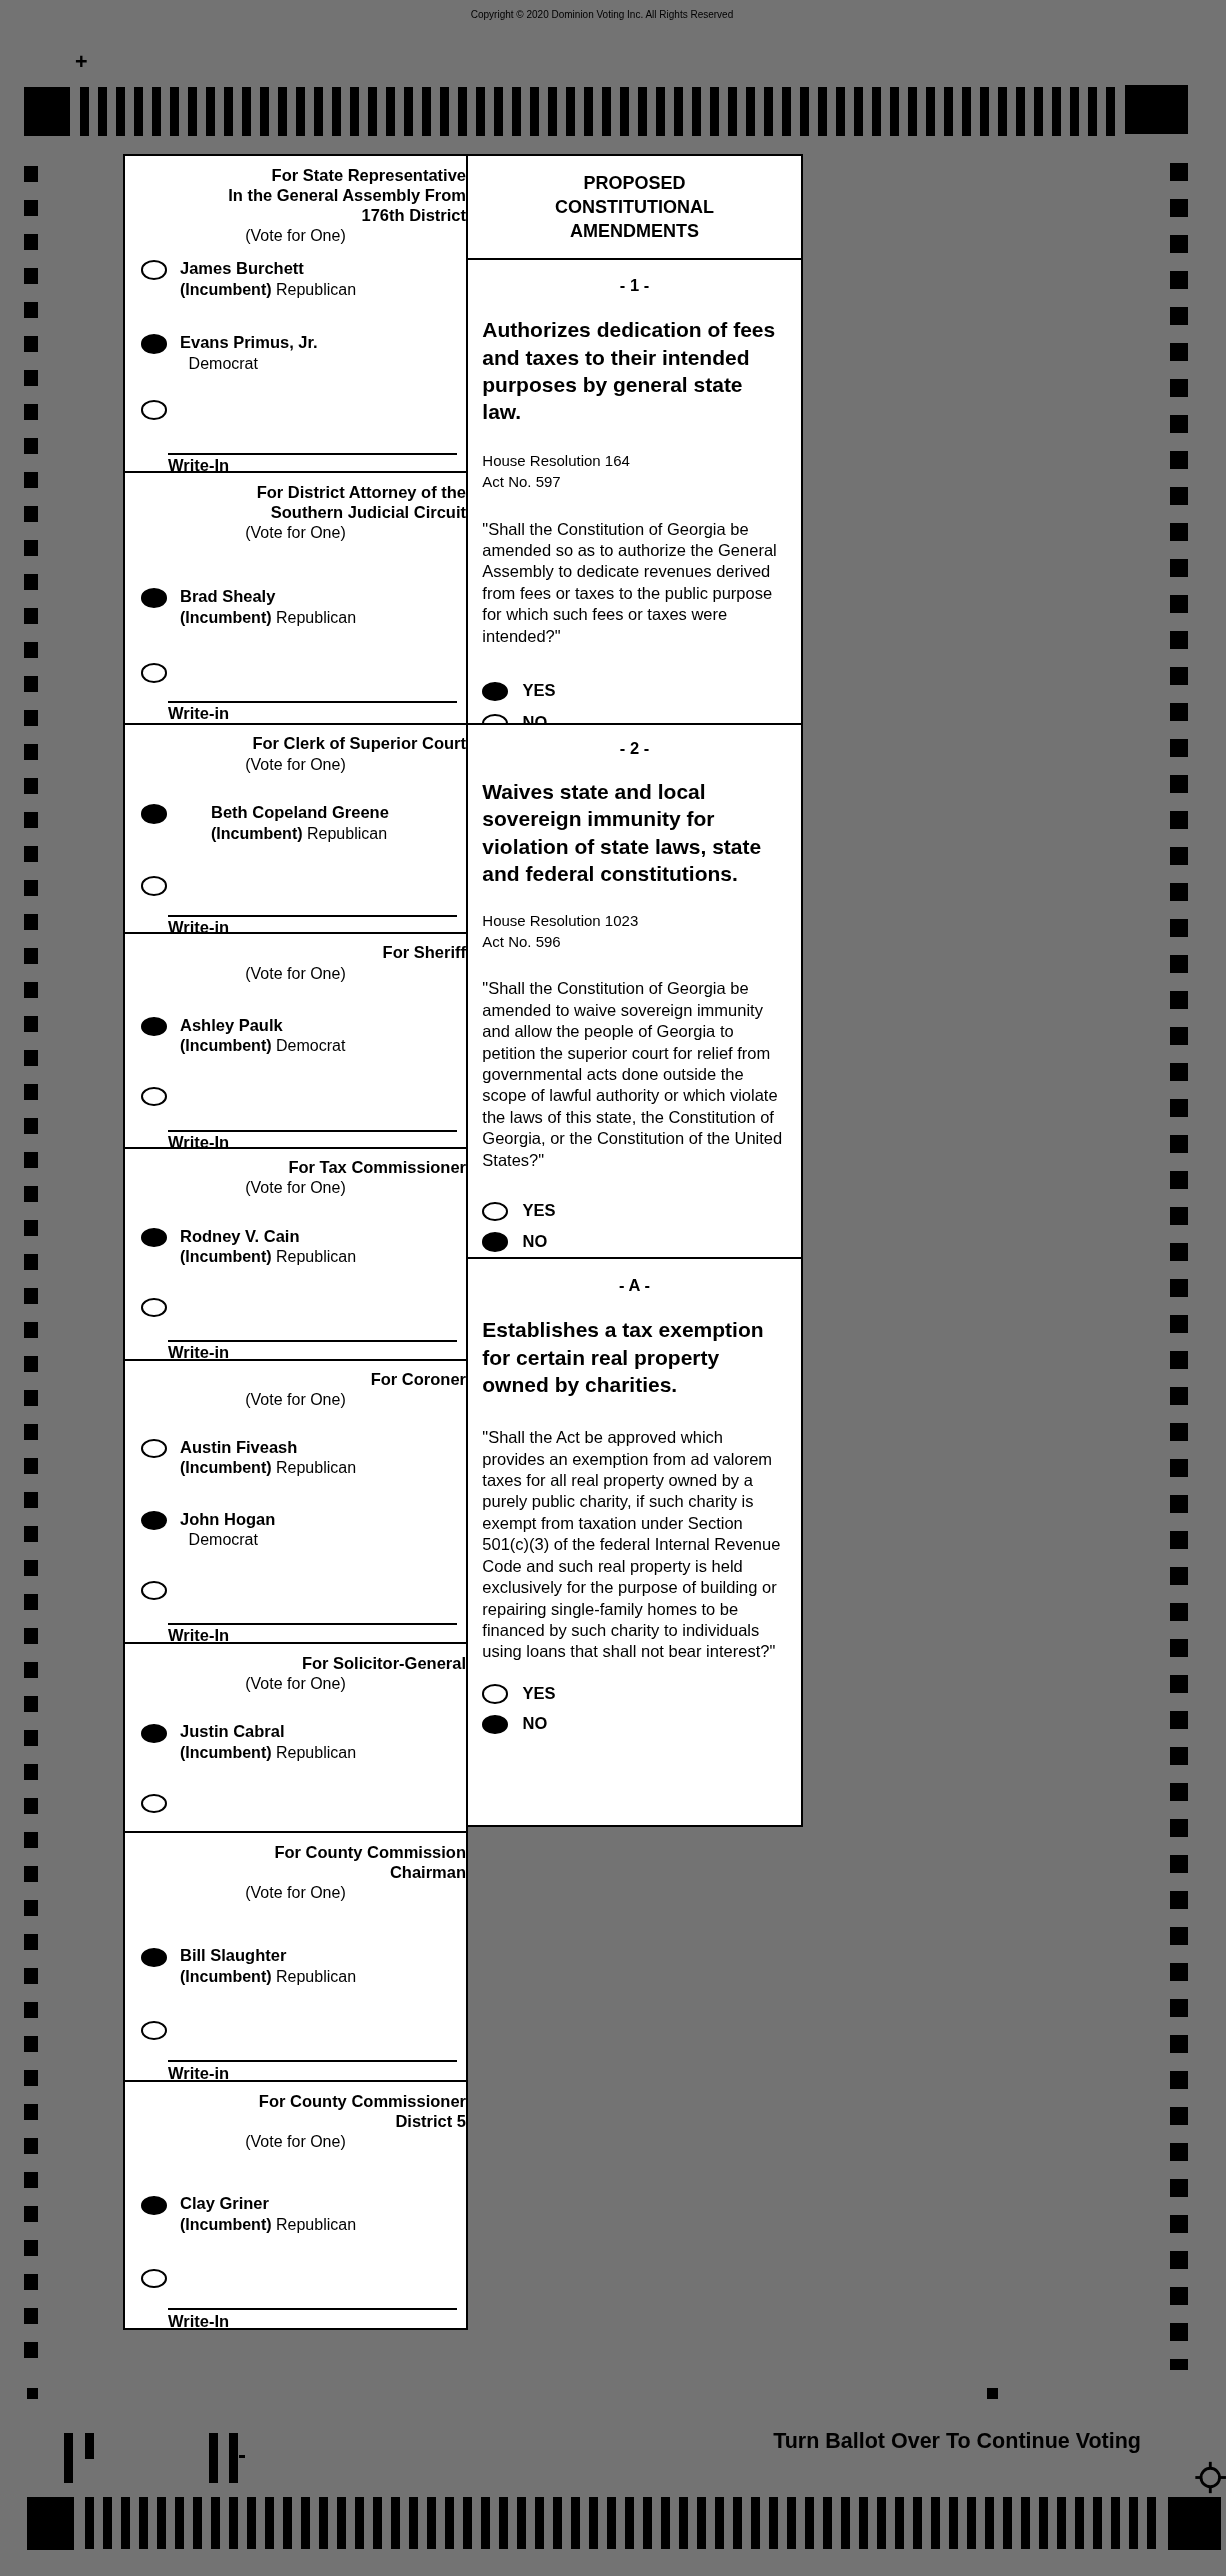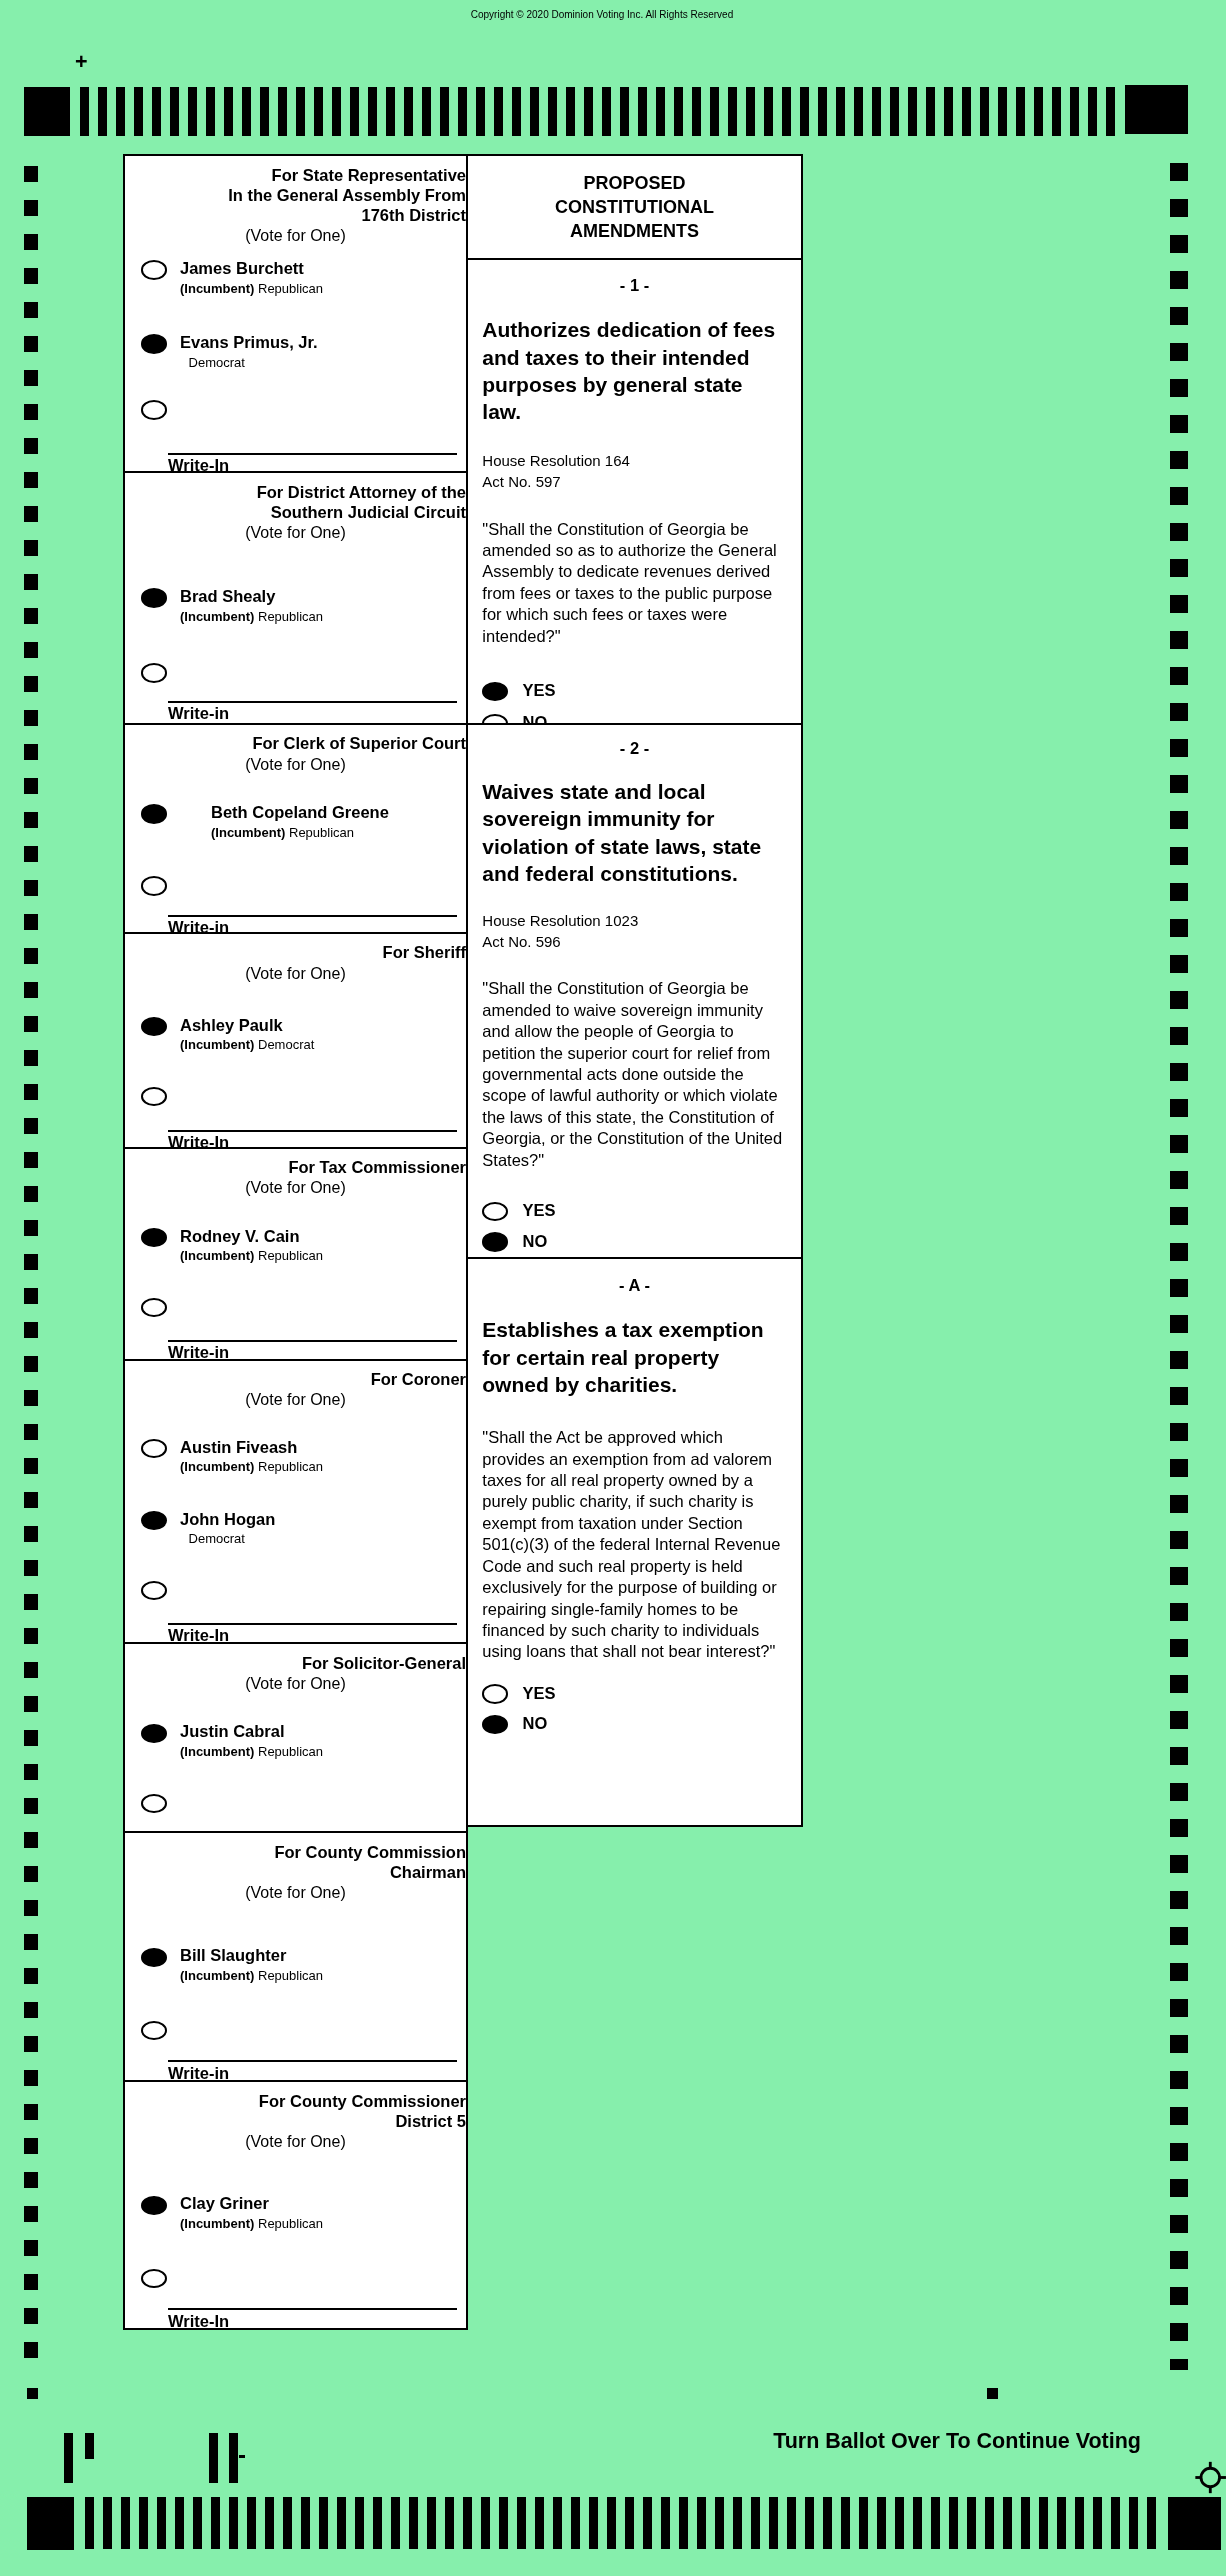--- a/index.html
+++ b/index.html
@@ -1,16 +1,16 @@
 <!DOCTYPE html>
 <html style="font-size:11.5px"><head>
 <meta charset="utf-8">
 <style>
   html,body{margin:0;padding:0;background:#e8e8e8;}
-  #page{position:relative;width:1226px;height:2576px;background:#86efac;
+  #page{position:relative;width:1226px;height:2576px;background:#737373;
         font-family:"Liberation Sans", sans-serif;color:#000;overflow:hidden;}
 
   .copyright{position:absolute;top:8.6px;left:0;width:1204px;text-align:center;
              font-size:10px;color:#000;}
   .plus-mark{position:absolute;left:75px;top:50px;font-size:21.5px;font-weight:bold;}
 
   
   .sq{position:absolute;background:#000;}
   .top-bars{position:absolute;left:80px;top:87px;width:1038px;height:49px;
     background:repeating-linear-gradient(90deg,#000 0 8.6px,transparent 8.6px 18px);}
@@ -29,21 +29,21 @@
            margin-top:-2.1px;background:#fff;}
   .contest:first-child{margin-top:0;}
   .c-title{padding-top:8.6px;text-align:right;font-weight:bold;font-size:16.5px;line-height:1.22;}
   .c-vote{text-align:center;font-size:16px;margin-top:2.1px;}
 
   .cand-row{position:absolute;left:16px;right:4.3px;display:flex;gap:13px;align-items:flex-start;}
   .oval{flex:0 0 auto;width:26px;height:19.3px;border:2.1px solid #000;border-radius:50%;
         box-sizing:border-box;background:#fff;margin-top:1.4px;}
   .oval.filled{background:#000;}
   .cand-name{font-weight:bold;font-size:16.5px;line-height:1.1;}
-  .cand-party{font-size:13px;margin-top:3.6px;}
+  .cand-party{font-size:16px;margin-top:3.6px;}
   .cand-party .inc{font-weight:bold;}
   .cand-party.noinc{margin-left:8.6px;}
 
   .writein{position:absolute;left:43px;right:8.6px;border-top:2.1px solid #000;padding-top:1.4px;}
   .writein-label{font-weight:bold;font-size:16.5px;}
 
   .msec{position:relative;border:2.1px solid #000;box-sizing:border-box;margin-top:-2.1px;
         background:#fff;padding:0 14.3px;}
   .msec:first-child{margin-top:0;}
   .mhdr{display:flex;flex-direction:column;justify-content:center;text-align:center;

